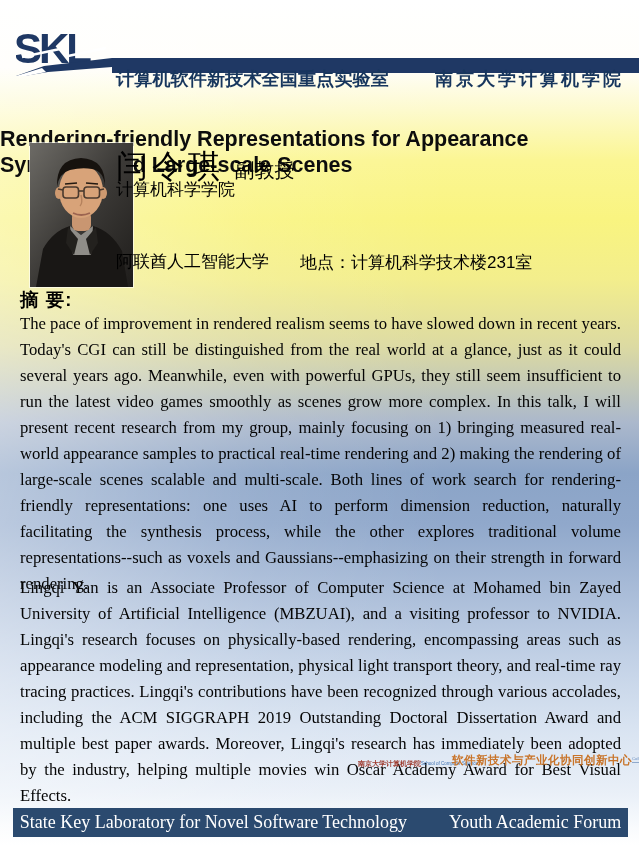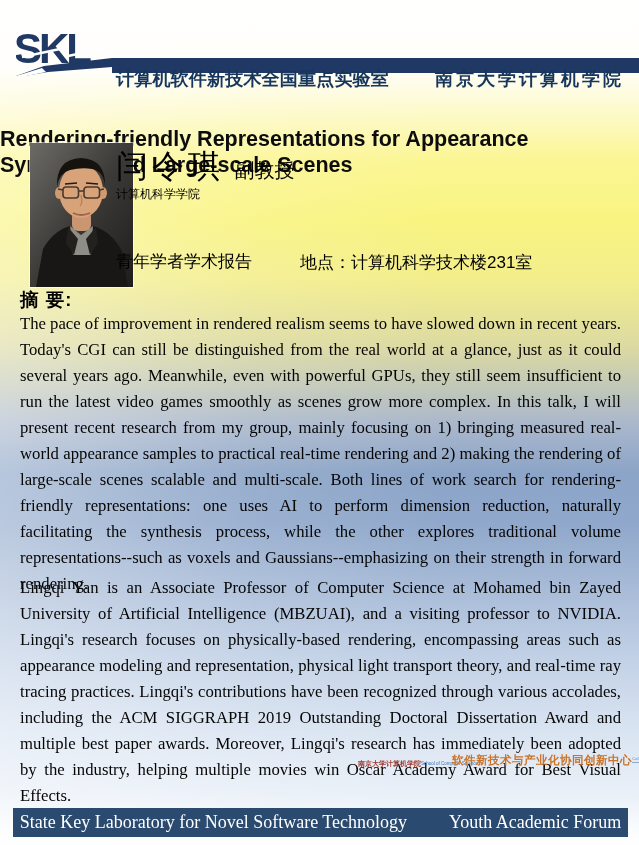--- a/index.html
+++ b/index.html
@@ -20,21 +20,21 @@
   .header-text{left:116px;top:19px;right:4px;display:flex;color:#17365D;font-weight:bold;font-size:18px;white-space:nowrap;margin-top:48px;}
   .header-text .lab{letter-spacing:0.2px;}
   .header-text .forum{margin-left:46px;letter-spacing:3px;}
   
   .title{left:0;top:83px;width:100%;text-align:left;color:#0d0d0d;font-size:21.5px;line-height:25.5px;font-weight:700;margin-top:44px;}
   
   .photo{left:30px;top:143px;width:103px;height:144px;box-shadow:0 0 0 1px rgba(255,255,255,.6);}
   .name-row{left:116px;top:145px;white-space:nowrap;}
   .name{font-family:Liberation Serif, serif;font-size:32px;color:#000;letter-spacing:4px;}
   .name-title{font-size:20px;color:#000;margin-left:6px;}
-  .affil1{left:116px;top:186px;font-size:12px;color:#000;}
+  .affil1{left:116px;top:178px;font-size:17px;color:#000;}
   .affil2{left:116px;top:250px;font-size:17px;color:#000;}
   .time{left:300px;top:187px;font-size:17px;color:#000;}
   .loc{left:300px;top:251px;font-size:17px;color:#000;}
   
   .sec-heading{left:20px;font-size:18.5px;font-weight:bold;color:#000;letter-spacing:1px;}
   .h-abstract{top:287px;text-align:right;}
   .h-bio{top:549px;}
   .body-text{left:20px;width:601px;font-family:"Liberation Serif",serif;font-size:16.7px;line-height:26px;text-align:justify;color:#050505;}
   .t-abstract{top:311px;}
   .t-bio{top:575px;}
@@ -106,21 +106,21 @@
     <line x1="56" y1="40" x2="68" y2="41" stroke="#241a12" stroke-width="1.6"></line>
     <path d="M51,52 Q53,60 50,63" stroke="#b5825d" stroke-width="1.4" fill="none"></path>
     <path d="M43,70 Q51,74 60,70" stroke="#9c6450" stroke-width="1.8" fill="none"></path>
   </svg>
 
   <div class="abs name-row">
     <span class="name">闫令琪</span>
     <span class="name-title">副教授</span>
   </div>
   <div class="abs affil1">计算机科学学院</div>
-  <div class="abs affil2">青年学者学术报告</div>
+  <div class="abs affil2">阿联酋人工智能大学</div>
   <div class="abs loc">地点：计算机科学技术楼231室</div>
 
   <div class="abs sec-heading h-abstract">摘 要:</div>
   <div class="abs body-text t-abstract">The pace of improvement in rendered realism seems to have slowed down in recent years. Today's CGI can still be distinguished from the real world at a glance, just as it could several years ago. Meanwhile, even with powerful GPUs, they still seem insufficient to run the latest video games smoothly as scenes grow more complex. In this talk, I will present recent research from my group, mainly focusing on 1) bringing measured real-world appearance samples to practical real-time rendering and 2) making the rendering of large-scale scenes scalable and multi-scale. Both lines of work search for rendering-friendly representations: one uses AI to perform dimension reduction, naturally facilitating the synthesis process, while the other explores traditional volume representations--such as voxels and Gaussians--emphasizing on their strength in forward rendering.</div>
 
   <div class="abs body-text t-bio">Lingqi Yan is an Associate Professor of Computer Science at Mohamed bin Zayed University of Artificial Intelligence (MBZUAI), and a visiting professor to NVIDIA. Lingqi's research focuses on physically-based rendering, encompassing areas such as appearance modeling and representation, physical light transport theory, and real-time ray tracing practices. Lingqi's contributions have been recognized through various accolades, including the ACM SIGGRAPH 2019 Outstanding Doctoral Dissertation Award and multiple best paper awards. Moreover, Lingqi's research has immediately been adopted by the industry, helping multiple movies win Oscar Academy Award for Best Visual Effects.</div>
 
   <div class="abs logo-block nju-block">
     <svg width="66" height="52" viewBox="0 0 66 52">
       <path d="M8,42 Q30,30 52,34 Q58,35 60,32 Q57,42 44,44 Q24,47 10,44 Z" fill="#2B6CB0"></path>

